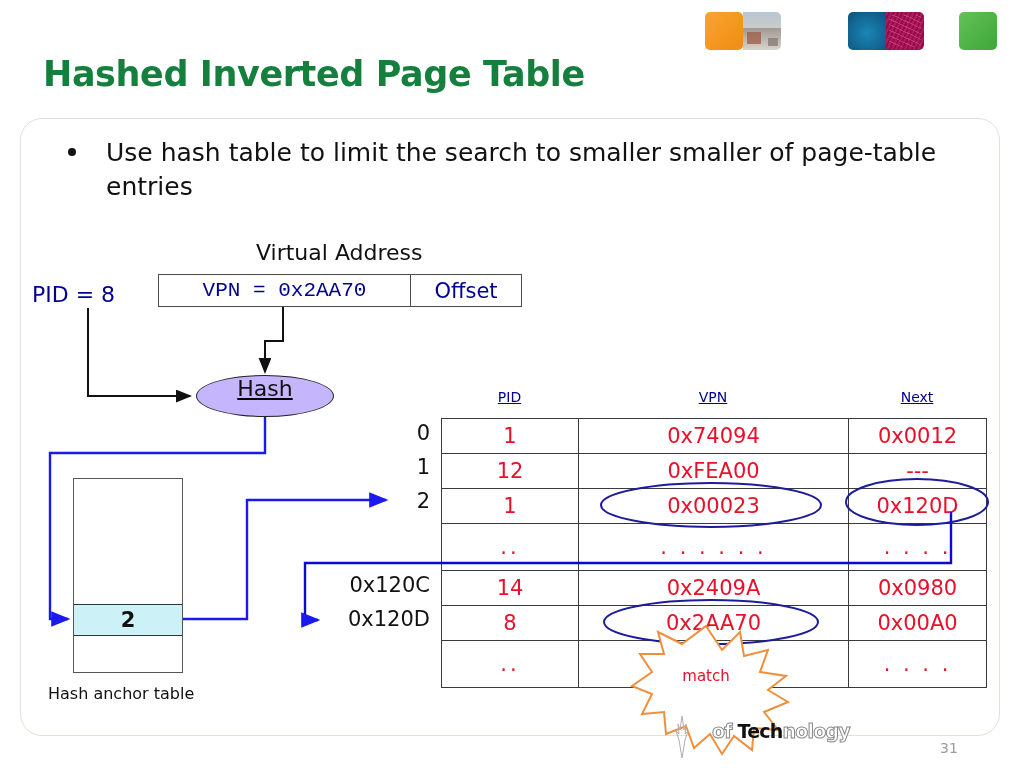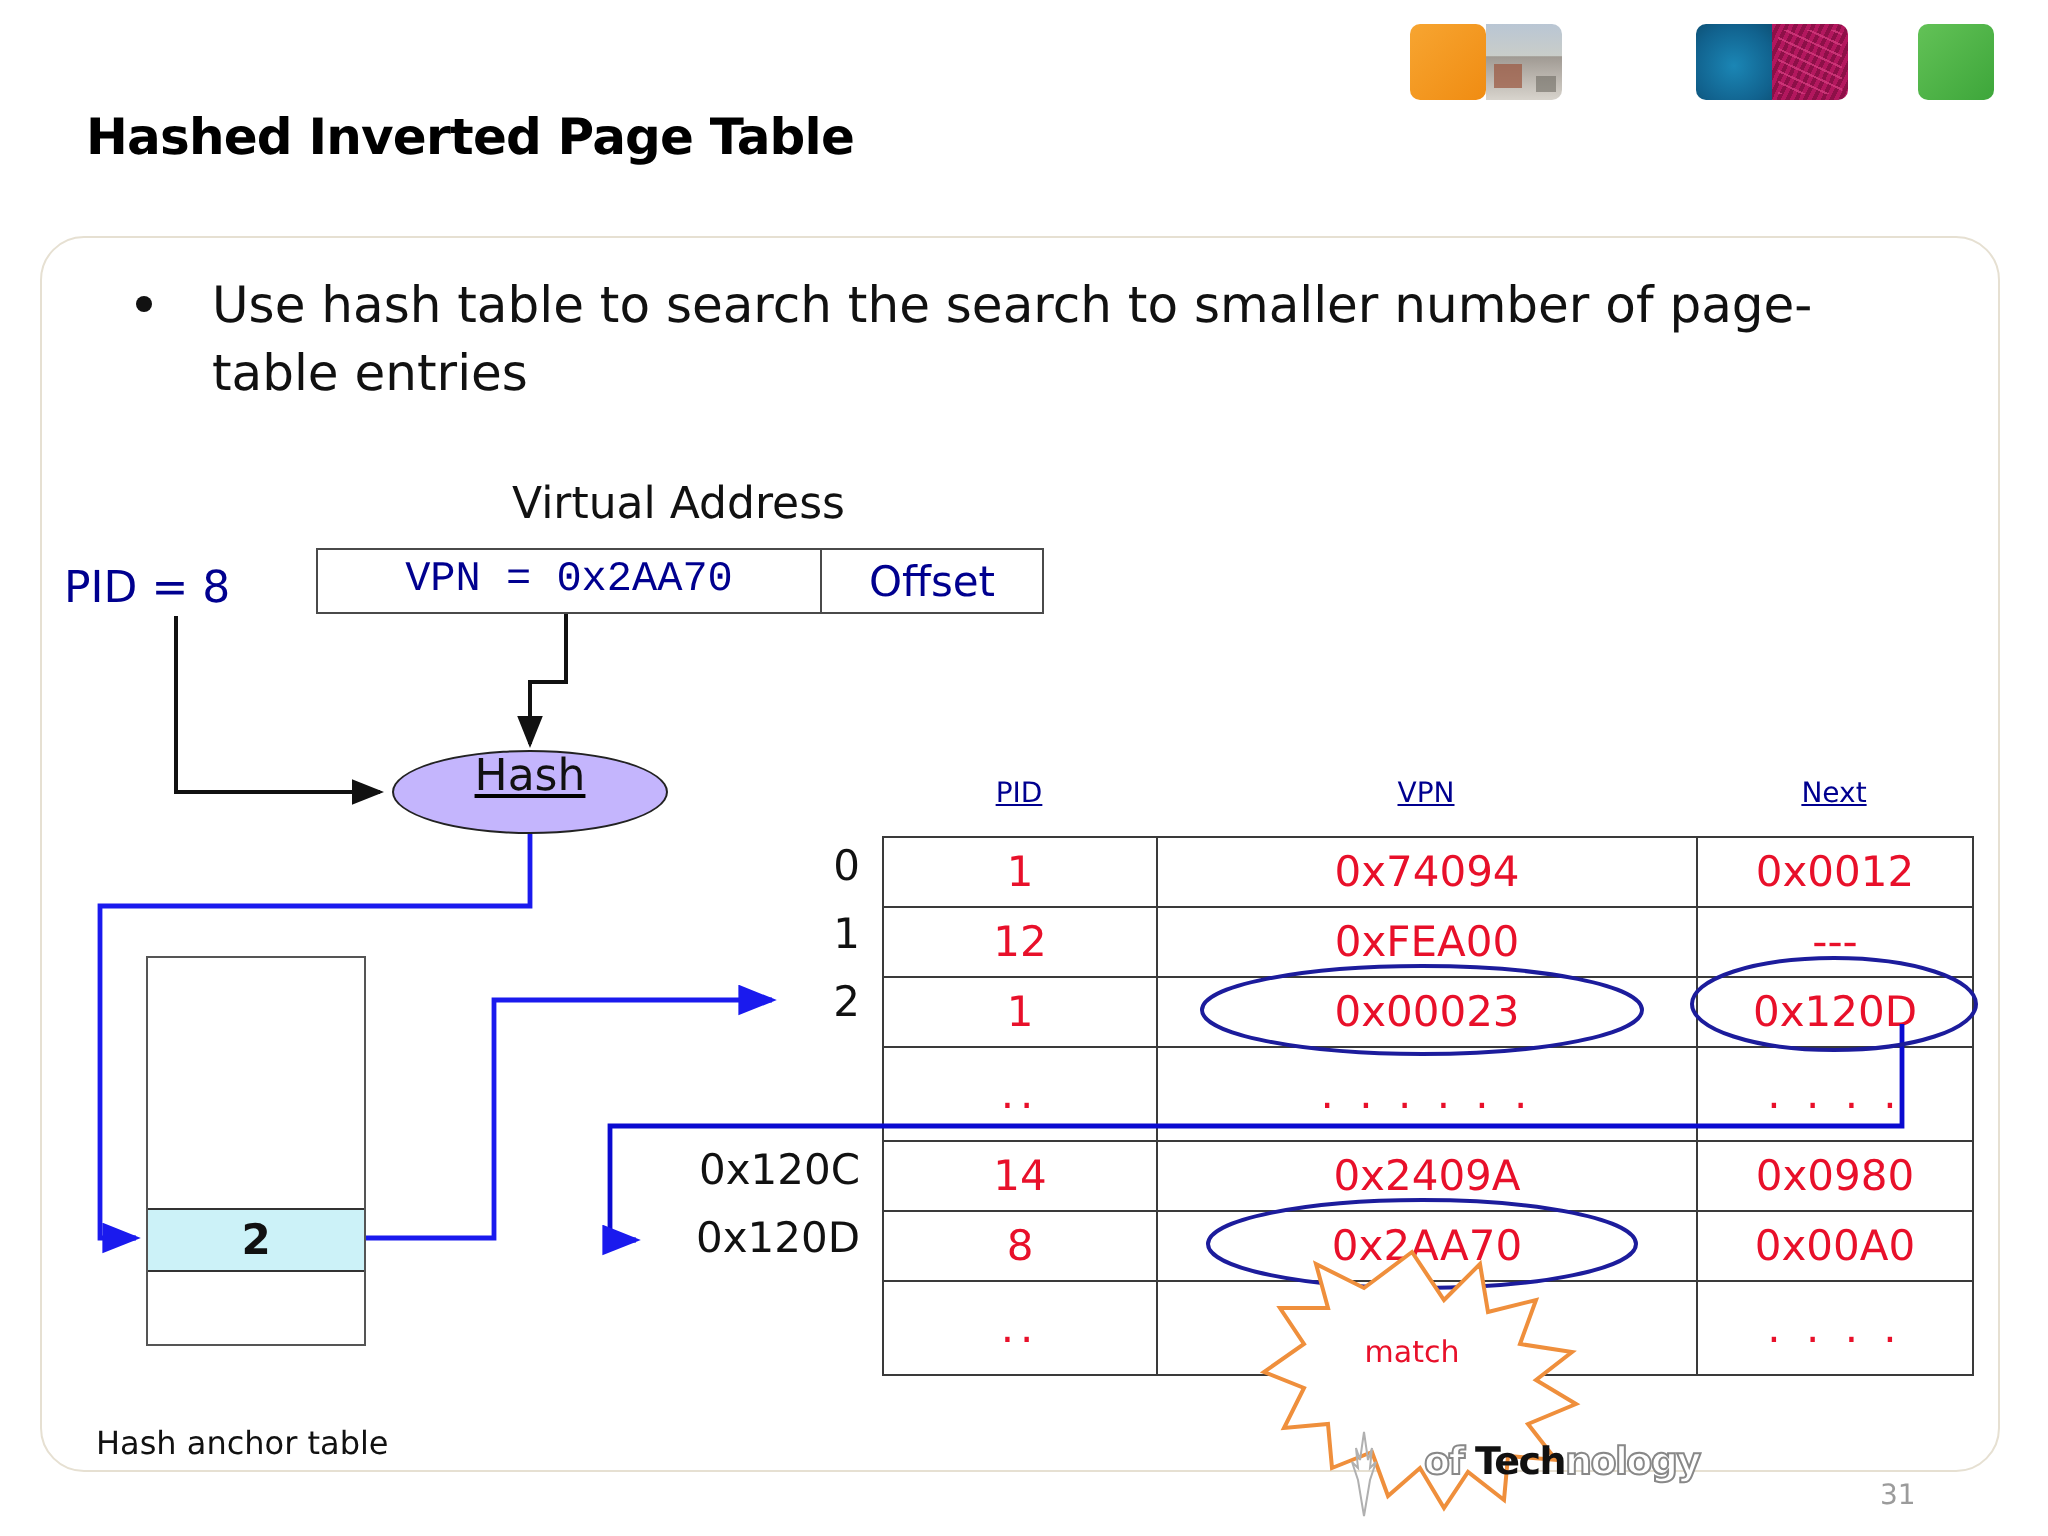--- a/index.html
+++ b/index.html
@@ -68,24 +68,24 @@
     opacity:.8;
   }
   .deco-green { left: 959px; background: linear-gradient(135deg,#5cc council,#41b03e); background: linear-gradient(135deg,#63c257,#3da63a); }
 
   
   #title {
     position: absolute;
     left: 43px;
     top: 54px;
     font-family: "DejaVu Sans", sans-serif;
-    font-size: 25px;
+    font-size: 35px;
     font-weight: bold;
     letter-spacing: -0.4px;
-    color: #000000;
+    color: #15803d;
     white-space: nowrap;
   }
 
   
   #content-box {
     position: absolute;
     left: 20px;
     top: 118px;
     width: 980px;
     height: 618px;
@@ -211,21 +211,21 @@
     display: flex; align-items: center; justify-content: center;
   }
   #hat-cell-value {
     font-size: 21px;
     font-weight: bold;
     color: #111;
   }
   #hat-caption {
     position: absolute;
     left: 48px;
-    top: 712px;
+    top: 684px;
     font-size: 16px;
     color: #111;
   }
 
   
   #pt-headers {
     position: absolute;
     left: 441px;
     top: 389px;
     width: 545px;
@@ -356,21 +356,21 @@
   <div class="deco deco-blue"></div>
   <div class="deco deco-photo2"></div>
   <div class="deco deco-green"></div>
 
   <div id="title">Hashed Inverted Page Table</div>
 
   <div id="content-box"></div>
 
   <div id="bullet-row">
     <div id="bullet-dot"></div>
-    <div id="bullet-text">Use hash table to search the search to smaller number of page-table entries</div>
+    <div id="bullet-text">Use hash table to limit the search to smaller smaller of page-table entries</div>
   </div>
 
   <div id="va-label">Virtual Address</div>
   <div id="va-box">
     <div id="va-vpn">VPN = 0x2AA70</div>
     <div id="va-offset">Offset</div>
   </div>
   <div id="pid-label">PID = 8</div>
 
   <div id="hash-ellipse">

